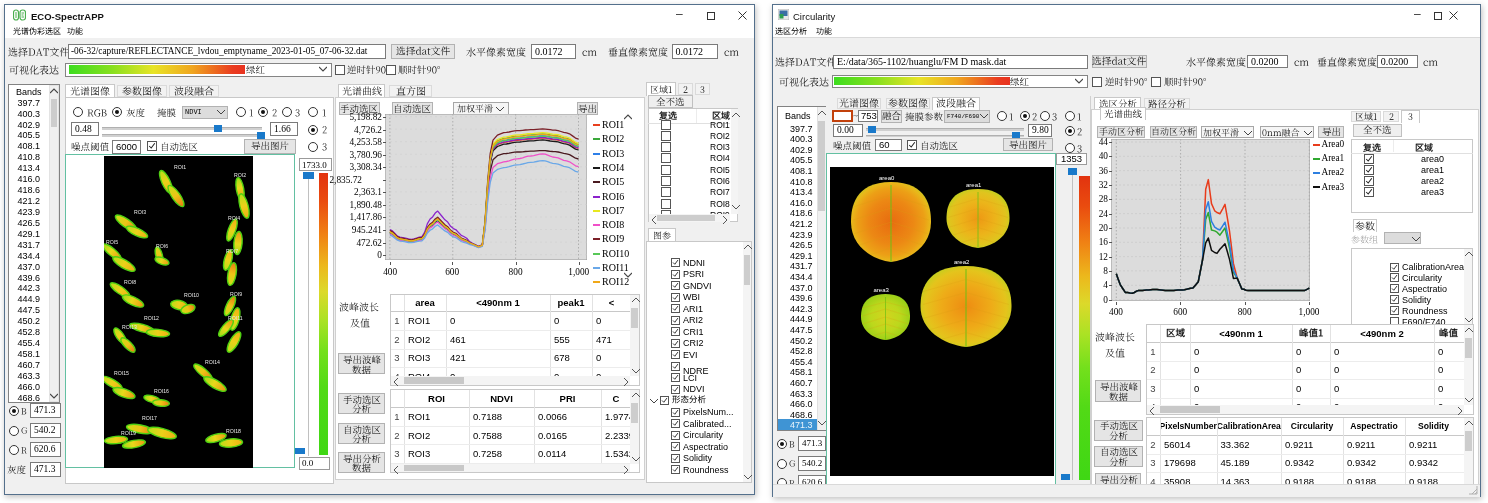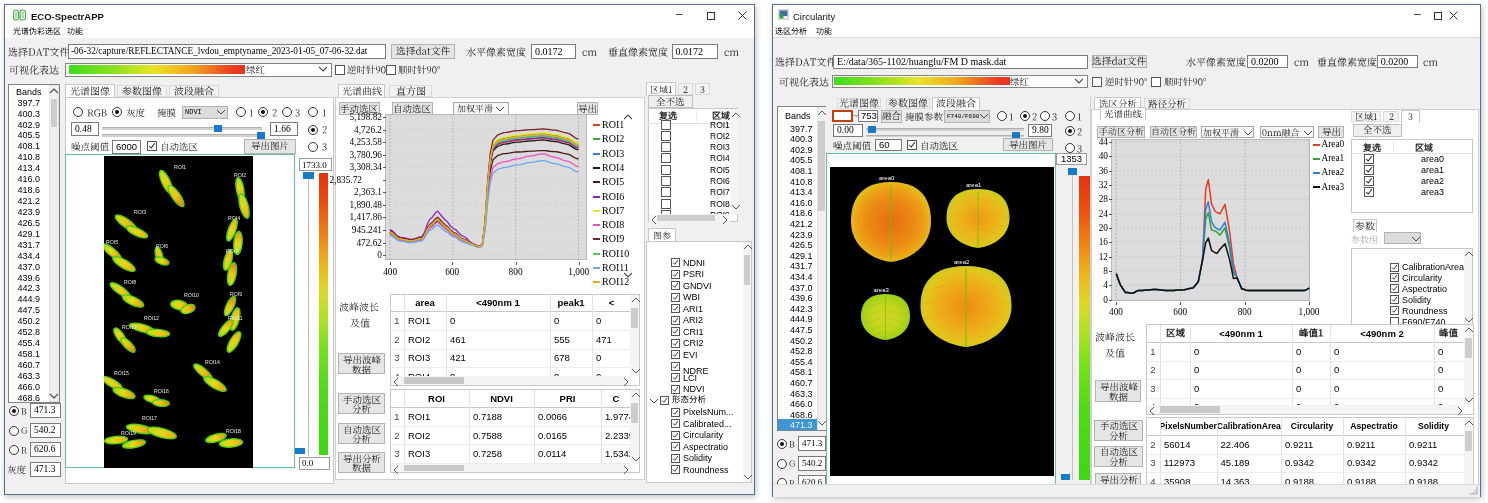--- a/index.html
+++ b/index.html
@@ -1961,27 +1961,27 @@
 <div class="abs" style="left:1312.0px;top:420.8px;font:bold 8.6px 'Liberation Sans';color:#000;white-space:nowrap;letter-spacing:0px;transform:translateX(-50%)">Circularity</div>
 <div class="abs" style="left:1374.0px;top:420.8px;font:bold 8.6px 'Liberation Sans';color:#000;white-space:nowrap;letter-spacing:0px;transform:translateX(-50%)">Aspectratio</div>
 <div class="abs" style="left:1433.5px;top:420.8px;font:bold 8.6px 'Liberation Sans';color:#000;white-space:nowrap;letter-spacing:0px;transform:translateX(-50%)">Solidity</div>
 <div class="abs" style="left:1160.0px;top:418.0px;width:1.0px;height:74.0px;background:#e2e2e2"></div>
 <div class="abs" style="left:1216.5px;top:418.0px;width:1.0px;height:74.0px;background:#e2e2e2"></div>
 <div class="abs" style="left:1281.0px;top:418.0px;width:1.0px;height:74.0px;background:#e2e2e2"></div>
 <div class="abs" style="left:1343.0px;top:418.0px;width:1.0px;height:74.0px;background:#e2e2e2"></div>
 <div class="abs" style="left:1405.0px;top:418.0px;width:1.0px;height:74.0px;background:#e2e2e2"></div>
 <div class="abs" style="left:1152.8px;top:438.8px;font:normal 9.5px 'Liberation Sans';color:#444;white-space:nowrap;letter-spacing:0px;transform:translateX(-50%)">2</div>
 <div class="abs" style="left:1164.0px;top:438.8px;font:normal 9.5px 'Liberation Sans';color:#000;white-space:nowrap;letter-spacing:0px">56014</div>
-<div class="abs" style="left:1220.5px;top:438.8px;font:normal 9.5px 'Liberation Sans';color:#000;white-space:nowrap;letter-spacing:0px">22.406</div>
+<div class="abs" style="left:1220.5px;top:438.8px;font:normal 9.5px 'Liberation Sans';color:#000;white-space:nowrap;letter-spacing:0px">33.362</div>
 <div class="abs" style="left:1285.0px;top:438.8px;font:normal 9.5px 'Liberation Sans';color:#000;white-space:nowrap;letter-spacing:0px">0.9211</div>
 <div class="abs" style="left:1347.0px;top:438.8px;font:normal 9.5px 'Liberation Sans';color:#000;white-space:nowrap;letter-spacing:0px">0.9211</div>
 <div class="abs" style="left:1409.0px;top:438.8px;font:normal 9.5px 'Liberation Sans';color:#000;white-space:nowrap;letter-spacing:0px">0.9211</div>
 <div class="abs" style="left:1146.5px;top:453.5px;width:317.0px;height:1.0px;background:#ececec"></div>
 <div class="abs" style="left:1152.8px;top:457.2px;font:normal 9.5px 'Liberation Sans';color:#444;white-space:nowrap;letter-spacing:0px;transform:translateX(-50%)">3</div>
-<div class="abs" style="left:1164.0px;top:457.2px;font:normal 9.5px 'Liberation Sans';color:#000;white-space:nowrap;letter-spacing:0px">112973</div>
+<div class="abs" style="left:1164.0px;top:457.2px;font:normal 9.5px 'Liberation Sans';color:#000;white-space:nowrap;letter-spacing:0px">179698</div>
 <div class="abs" style="left:1220.5px;top:457.2px;font:normal 9.5px 'Liberation Sans';color:#000;white-space:nowrap;letter-spacing:0px">45.189</div>
 <div class="abs" style="left:1285.0px;top:457.2px;font:normal 9.5px 'Liberation Sans';color:#000;white-space:nowrap;letter-spacing:0px">0.9342</div>
 <div class="abs" style="left:1347.0px;top:457.2px;font:normal 9.5px 'Liberation Sans';color:#000;white-space:nowrap;letter-spacing:0px">0.9342</div>
 <div class="abs" style="left:1409.0px;top:457.2px;font:normal 9.5px 'Liberation Sans';color:#000;white-space:nowrap;letter-spacing:0px">0.9342</div>
 <div class="abs" style="left:1146.5px;top:472.0px;width:317.0px;height:1.0px;background:#ececec"></div>
 <div class="abs" style="left:1152.8px;top:475.8px;font:normal 9.5px 'Liberation Sans';color:#444;white-space:nowrap;letter-spacing:0px;transform:translateX(-50%)">4</div>
 <div class="abs" style="left:1164.0px;top:475.8px;font:normal 9.5px 'Liberation Sans';color:#000;white-space:nowrap;letter-spacing:0px">35908</div>
 <div class="abs" style="left:1220.5px;top:475.8px;font:normal 9.5px 'Liberation Sans';color:#000;white-space:nowrap;letter-spacing:0px">14.363</div>
 <div class="abs" style="left:1285.0px;top:475.8px;font:normal 9.5px 'Liberation Sans';color:#000;white-space:nowrap;letter-spacing:0px">0.9188</div>
 <div class="abs" style="left:1347.0px;top:475.8px;font:normal 9.5px 'Liberation Sans';color:#000;white-space:nowrap;letter-spacing:0px">0.9188</div>

